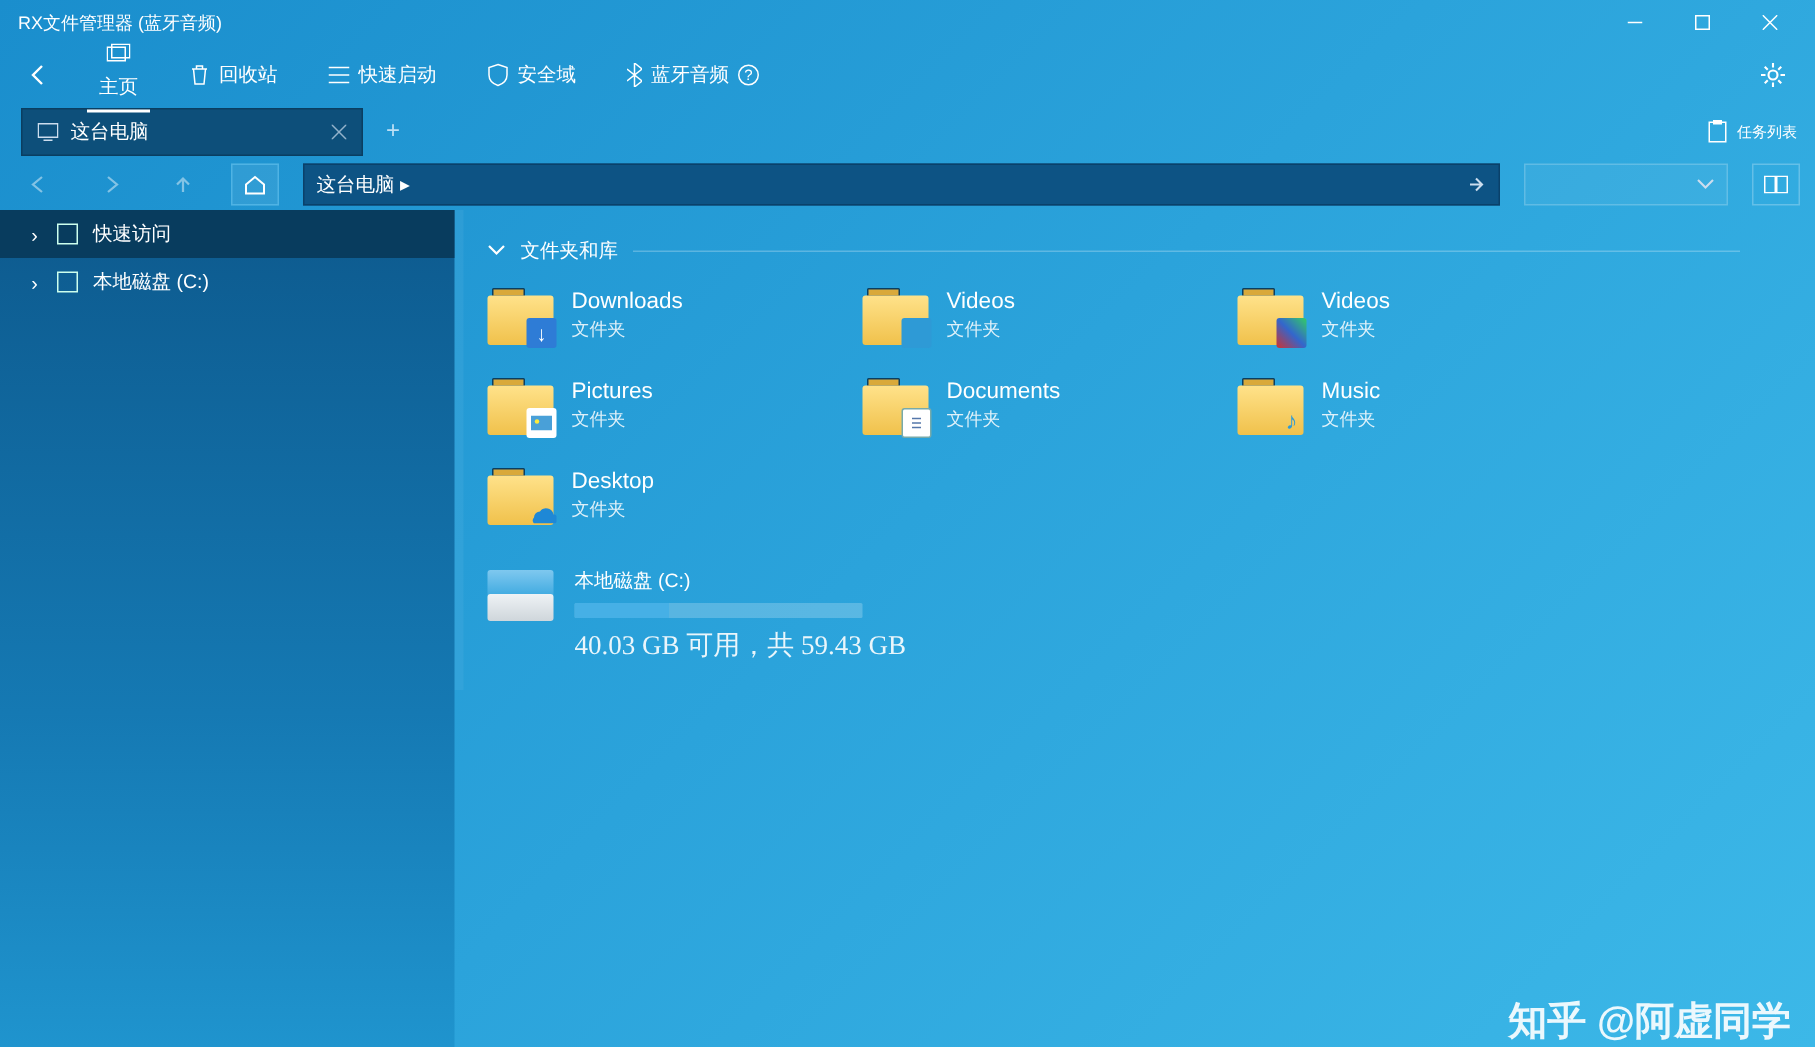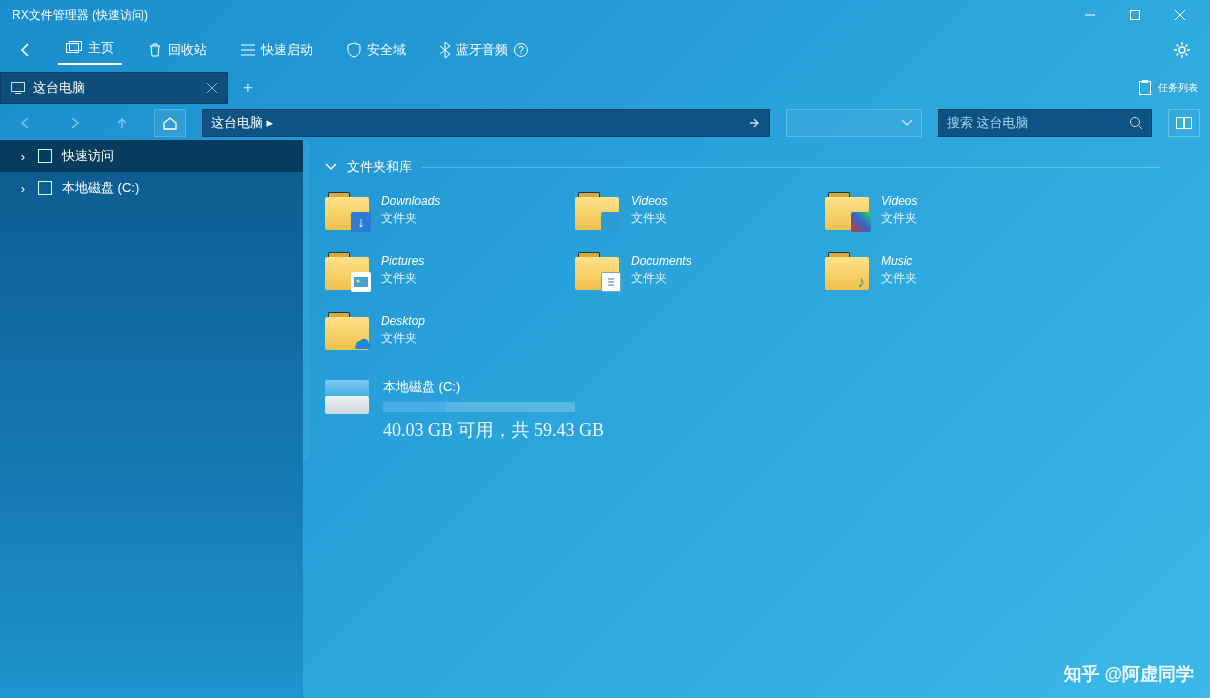--- a/index.html
+++ b/index.html
@@ -8,26 +8,26 @@
 
 .titlebar { height: 30px; display: flex; align-items: center; padding: 0 8px; color: #fff; font-size: 12px; }
 .titlebar .title { flex: 1; padding-left: 4px; }
 .win-controls { display: flex; }
 .win-btn { width: 45px; height: 30px; display: flex; align-items: center; justify-content: center; cursor: pointer; color: #fff; }
 
 
 .toolbar { height: 40px; display: flex; align-items: center; padding: 0 12px; gap: 18px; color: #fff; font-size: 13px; }
 .toolbar .back { width: 28px; display:flex; justify-content:center; }
 .tb-item { display: flex; align-items: center; gap: 6px; padding: 4px 8px; cursor: pointer; position: relative; }
-.tb-item.active { border-bottom: 2px solid #fff; padding-bottom: 6px; }
+.tb-item.active { border-bottom: 2px solid #fff; padding-bottom: 6px; flex-direction: column; }
 .toolbar .spacer { flex: 1; }
 .gear { width: 32px; height: 32px; display: flex; align-items: center; justify-content: center; cursor: pointer; }
 
 
-.tabbar { height: 36px; display: flex; align-items: center; gap: 4px; color: #fff; }
+.tabbar { height: 36px; display: flex; align-items: center; padding-left: 14px; gap: 4px; color: #fff; }
 .tab { width: 228px; height: 32px; background: #0d4f7a; border: 1px solid #0a3e61; display: flex; align-items: center; padding: 0 10px; font-size: 13px; gap: 8px; }
 .tab .tab-label { flex: 1; }
 .tab-close { cursor: pointer; opacity: 0.7; }
 .tab-add { width: 32px; height: 32px; display: flex; align-items: center; justify-content: center; cursor: pointer; color: #bde0f5; font-size: 16px; }
 .tasks { margin-left: auto; margin-right: 12px; display: flex; align-items: center; gap: 6px; font-size: 10px; cursor: pointer; }
 
 
 .navbar { height: 34px; display: flex; align-items: center; padding: 0 10px; gap: 16px; color: #fff; }
 .nav-btn { width: 32px; height: 28px; display: flex; align-items: center; justify-content: center; cursor: pointer; }
 .nav-btn.disabled { opacity: 0.45; }
@@ -51,42 +51,42 @@
 .section-header { display: flex; align-items: center; gap: 10px; font-size: 13px; margin-bottom: 14px; text-align: center; }
 .section-header .line { flex: 1; height: 1px; background: rgba(255,255,255,0.25); margin-right: 50px; }
 .chev { cursor: pointer; }
 
 .folder-grid { display: grid; grid-template-columns: repeat(3, 250px); row-gap: 20px; margin-bottom: 28px; }
 .folder-item { display: flex; align-items: center; gap: 12px; cursor: pointer; }
 .folder-icon { width: 44px; height: 40px; position: relative; }
 .folder-icon .tab { position:absolute; top:2px; left:3px; width:14px; height:6px; background:#d9a93a; border-radius:1px 1px 0 0; }
 .folder-icon .body { position:absolute; top:7px; left:0; width:44px; height:33px; background: linear-gradient(180deg,#ffe28a,#f0c14b); border-radius:2px; }
 .folder-icon .overlay { position:absolute; bottom:-2px; right:-2px; width:20px; height:20px; border-radius:2px; display:flex; align-items:center; justify-content:center; }
-.folder-text .name { font-size: 12px; margin-bottom: 2px; font-style: italic; }
+.folder-text .name { font-size: 15px; margin-bottom: 2px; }
 .folder-text .type { font-size: 12px; opacity: 0.85; }
 
 .drive-item { display: flex; align-items: flex-start; gap: 14px; cursor: pointer; margin-top: 6px; }
 .drive-icon { width: 44px; height: 34px; position: relative; margin-top: 2px; }
 .drive-icon .body { position:absolute; bottom:0; width:44px; height:18px; background: linear-gradient(180deg,#eef2f5,#cfd6db); border-radius:2px; }
 .drive-icon .face { position:absolute; top:0; width:44px; height:18px; background: linear-gradient(180deg,#7fc8ef,#3da9e0); border-radius:2px; }
 .drive-text .name { font-size: 13px; margin-bottom: 6px; }
 .drive-bar { width: 192px; height: 10px; background: rgba(255,255,255,0.22); border-radius: 1px; overflow: hidden; margin-bottom: 6px; }
 .drive-bar .fill { height: 100%; background: #46b0e6; }
 .drive-text .stat { font-size: 18px; opacity: 0.9; font-family: Liberation Serif, serif; }
 
-.watermark { position: absolute; right: 16px; bottom: 12px; font-size: 18px; font-weight: 600; color: rgba(255,255,255,0.9); pointer-events: none; }
+.watermark { position: absolute; right: 16px; bottom: 0; font-size: 26px; font-weight: 600; color: rgba(255,255,255,0.9); pointer-events: none; }
 .drag-handle { position: absolute; left: 303px; top: 140px; width: 6px; height: 320px; background: rgba(255,255,255,0.05); cursor: ew-resize; }
 
 svg { display: block; }
 </style>
 </head>
 <body>
 
 <div class="titlebar">
-  <span class="title">RX文件管理器 (快速访问)</span>
+  <span class="title">RX文件管理器 (蓝牙音频)</span>
   <div class="win-controls">
     <div class="win-btn">
         <svg width="10" height="10">
           <line x1="0" y1="5" x2="10" y2="5" stroke="#fff" stroke-width="1"></line>
         </svg>
       </div>
     <div class="win-btn">
         <svg width="10" height="10">
           <rect x="0.5" y="0.5" width="9" height="9" fill="none" stroke="#fff" stroke-width="1"></rect>
         </svg>
@@ -213,29 +213,20 @@
     <span class="go">
         <svg width="14" height="14">
           <path d="M3 7h8M7 3l4 4-4 4" fill="none" stroke="#cde" stroke-width="1.4"></path>
         </svg>
       </span>
   </div>
   <div class="filter-dd">
     <span>
         <svg width="12" height="8">
           <path d="M1 1l5 5 5-5" fill="none" stroke="#cde" stroke-width="1.4"></path>
-        </svg>
-      </span>
-  </div>
-  <div class="search">
-    <span class="ph">搜索 这台电脑</span>
-    <span>
-        <svg width="14" height="14">
-          <circle cx="6" cy="6" r="4.5" fill="none" stroke="#cde"></circle>
-          <line x1="10" y1="10" x2="13" y2="13" stroke="#cde"></line>
         </svg>
       </span>
   </div>
   <div class="layout-toggle">
       <svg width="16" height="12">
         <rect x="0.5" y="0.5" width="7" height="11" fill="none" stroke="#fff"></rect>
         <rect x="8.5" y="0.5" width="7" height="11" fill="none" stroke="#fff"></rect>
       </svg>
     </div>
 </div>

